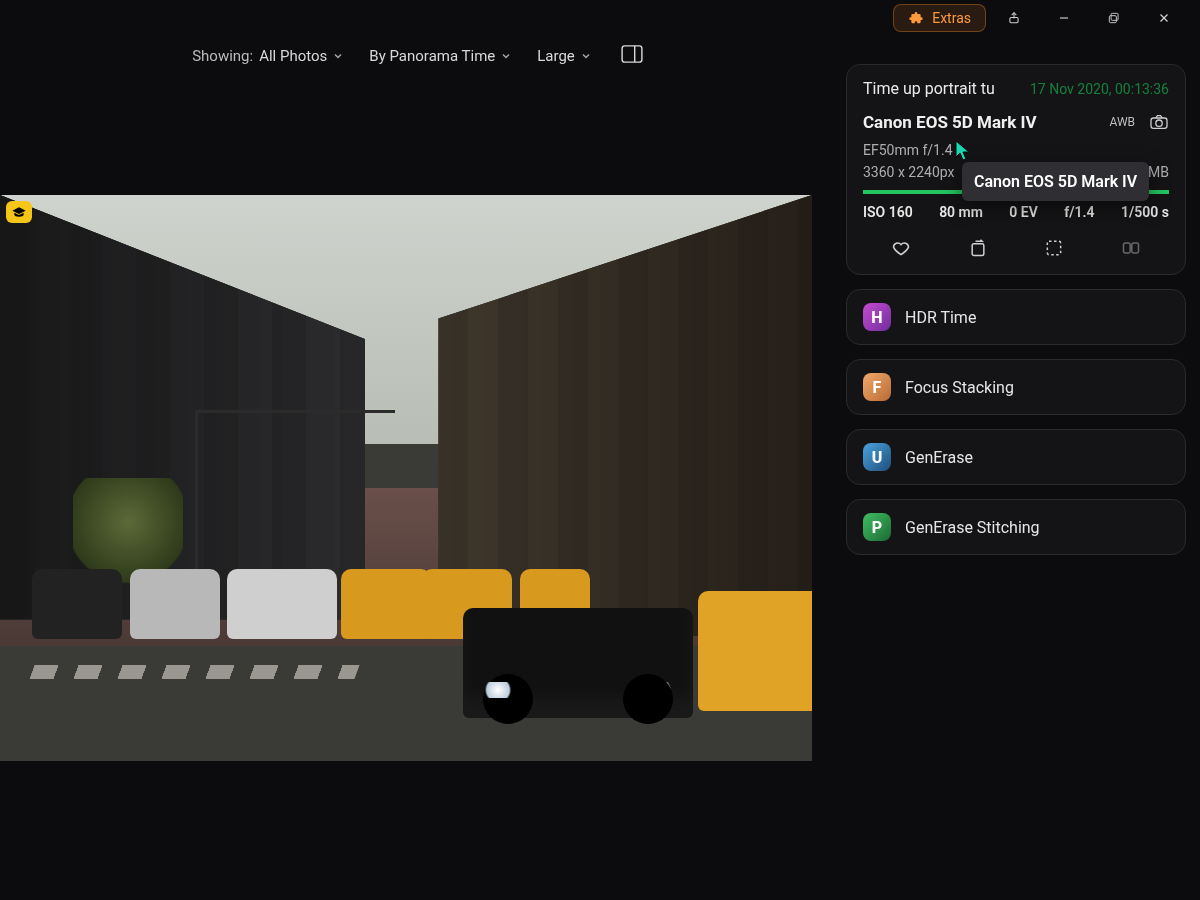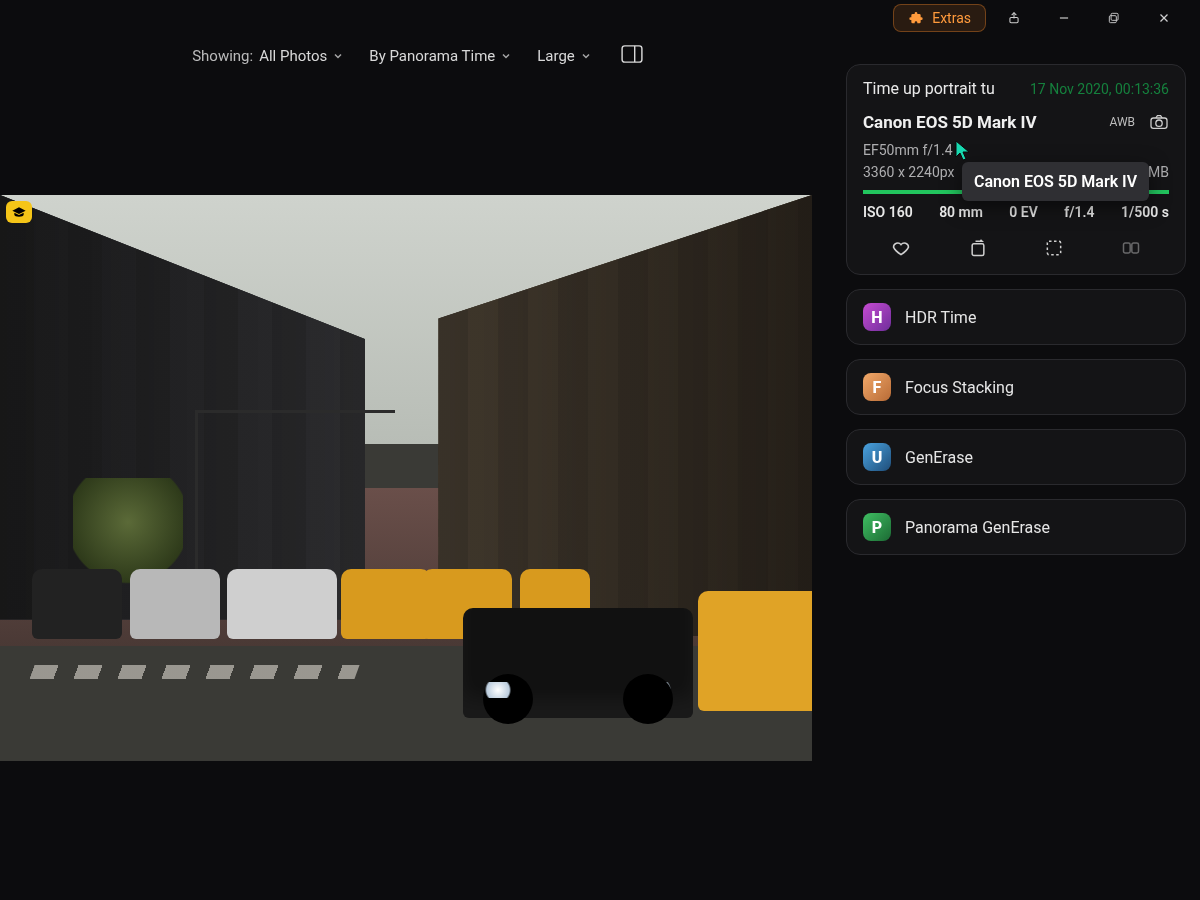--- a/index.html
+++ b/index.html
@@ -313,21 +313,21 @@
   <div class="tool">
     <span class="tile f">F</span>
     <span>Focus Stacking</span>
   </div>
   <div class="tool">
     <span class="tile u">U</span>
     <span>GenErase</span>
   </div>
   <div class="tool">
     <span class="tile p">P</span>
-    <span>Panorama GenErase</span>
+    <span>GenErase Stitching</span>
   </div>
 </div>
 
 <div class="tooltip">Canon EOS 5D Mark IV</div>
 <div class="cursor">
   <svg viewBox="0 0 18 22">
       <path d="M1 1l0 16 4-4 3 7 3-1-3-7 6 0z" fill="#17d9b0" stroke="#0a0a0a" stroke-width="1"></path>
     </svg>
 </div>
 

